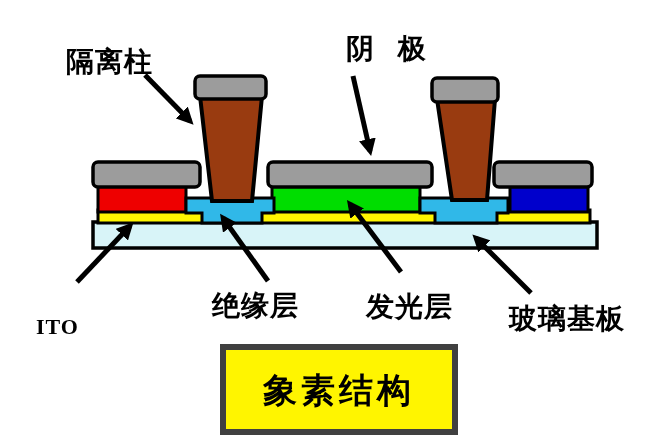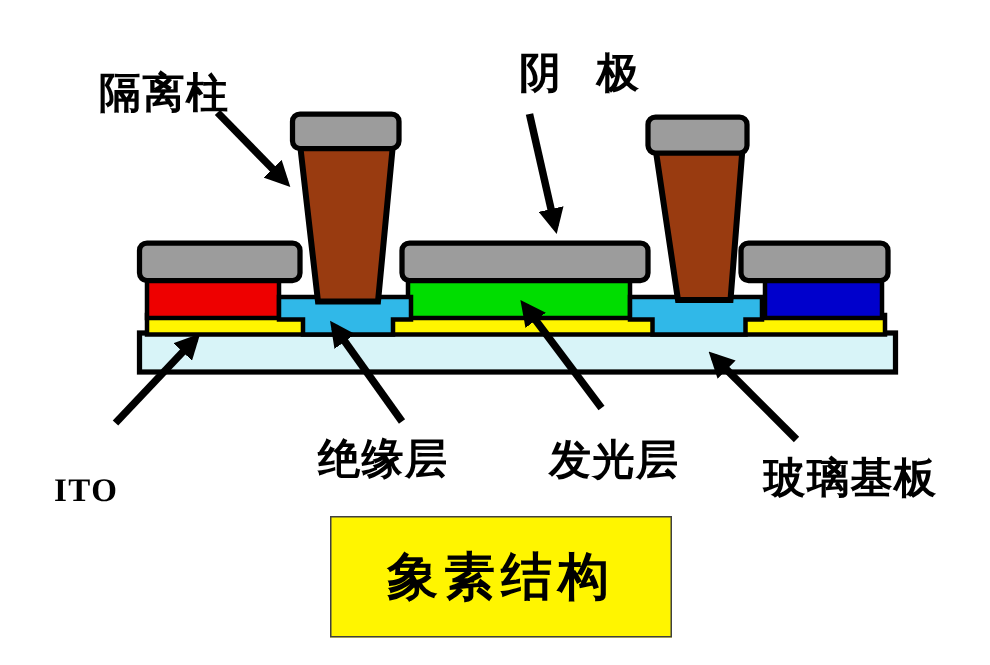--- a/index.html
+++ b/index.html
@@ -9,21 +9,21 @@
   }
   .stage svg{position:absolute;left:0;top:0;}
   .lbl{
     position:absolute;color:#000;font-weight:bold;font-size:28px;line-height:1;
     letter-spacing:1px;white-space:nowrap;
   }
   .lbl-cathode{word-spacing:14px;}
   .lbl-ito{font-family:"Liberation Serif","DejaVu Serif",serif;font-size:22px;letter-spacing:1px;margin-top:20px;}
   .title-box{
     position:absolute;left:220px;top:344px;width:226px;height:79px;
-    background:#FFF500;border:1px solid #404040;
+    background:#FFF500;border:6px solid #404040;
     display:flex;align-items:center;justify-content:center;
   }
   .title-box span{
     color:#000;font-weight:bold;font-size:34px;letter-spacing:4px;line-height:1;
   }
 </style>
 </head>
 <body>
 
 <div class="stage">

